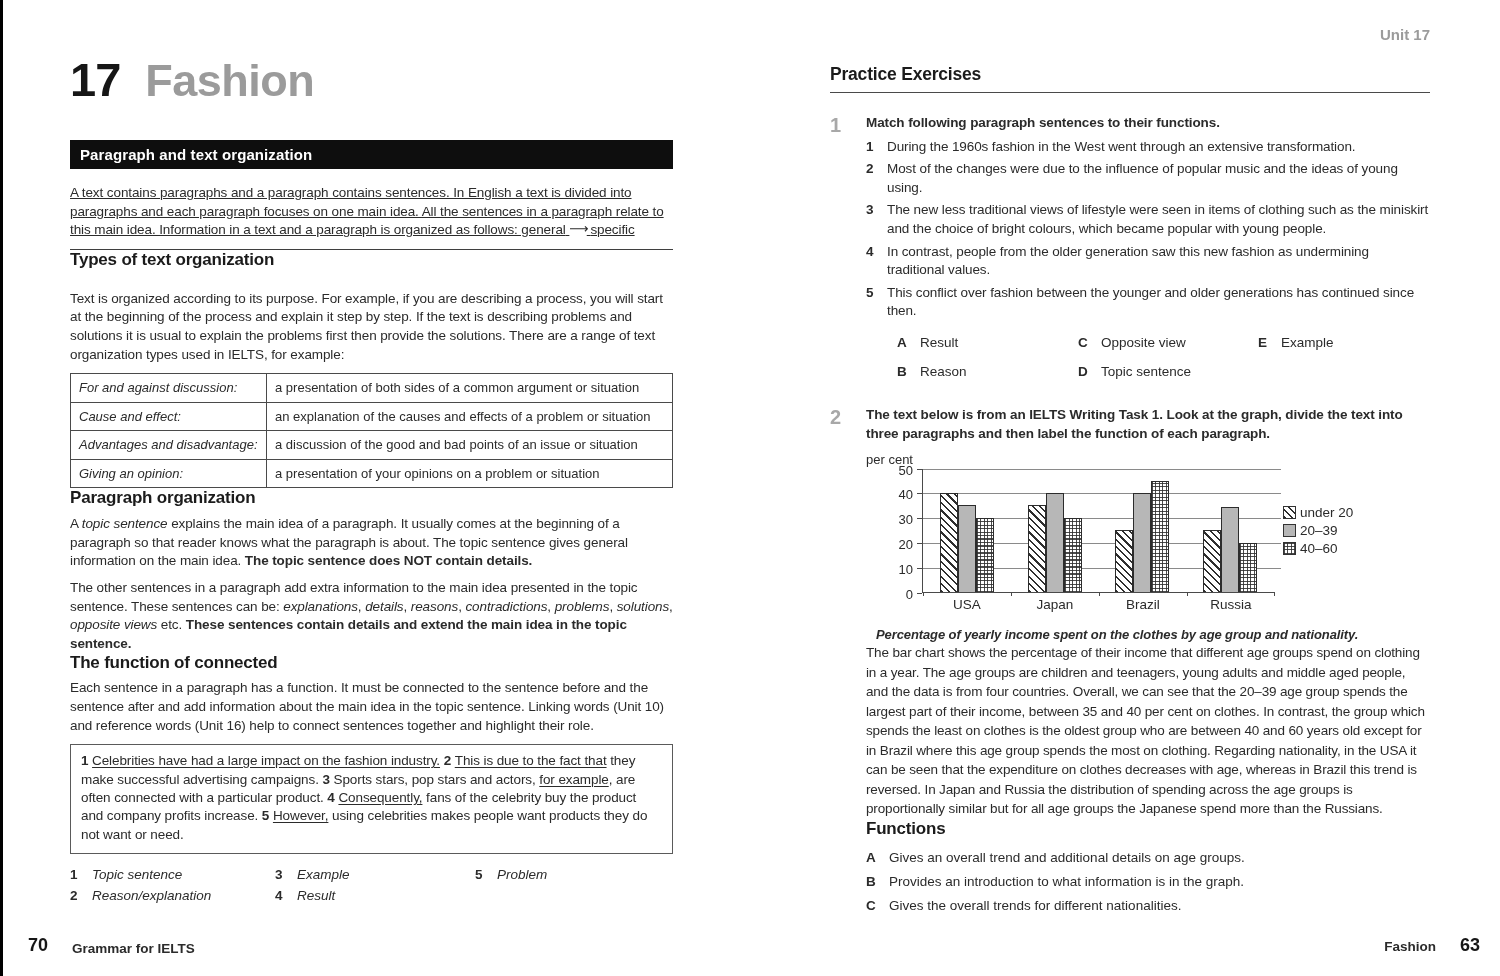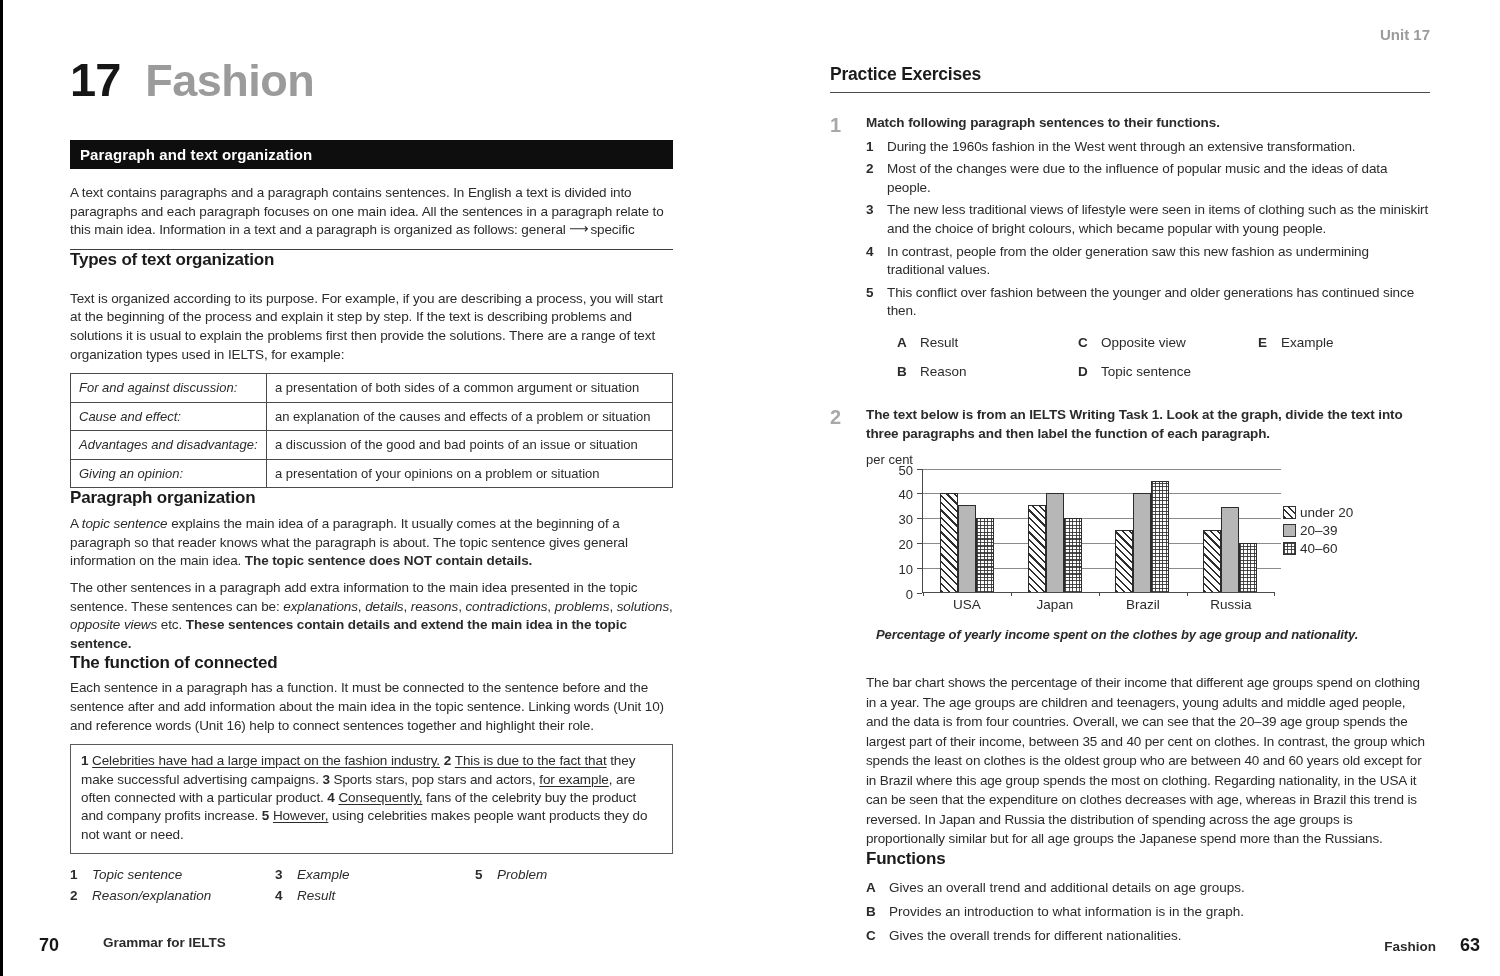--- a/index.html
+++ b/index.html
@@ -12,21 +12,21 @@
 
   p, .body-text { margin:0; font-size:13.5px; line-height:18.6px; letter-spacing:-0.1px; }
 
   
   .page-left { position:absolute; left:70px; top:0; width:603px; }
   .title-row { margin-top:52px; display:flex; align-items:baseline; }
   .unit-num { font-size:47px; font-weight:bold; color:#161616; letter-spacing:-1px; }
   .unit-name { font-size:45px; font-weight:bold; color:#9b9b9b; margin-left:25px; letter-spacing:-0.5px; }
   .banner { margin-top:33px; background:#0e0e0e; color:#fff; font-size:15px; font-weight:bold;
     height:29px; line-height:29px; padding-left:10px; letter-spacing:0.1px; }
-  .intro { margin-top:15px; }
+  .intro { margin-top:15px;text-decoration:underline; }
   .arrow { display:inline-block; transform:translateY(-1px); letter-spacing:-2px; }
   .rule { border:none; border-top:1px solid #3f3f3f; margin:9px 0 0 0; }
   h3.section { font-size:17px; font-weight:bold; color:#1b1b1b; margin:0; letter-spacing:-0.2px; }
   .h-types { margin-top:10px; }
   .p-types { margin-top:20px; }
   table.org { margin-top:9px; border-collapse:collapse; width:603px; }
   table.org td { border:1px solid #4a4a4a; font-size:13px; height:28.5px; padding:2px 8px; white-space:nowrap; }
   td.term { font-style:italic; width:196px; }
   td.def { padding-left:12px; }
   .h-paraorg { margin-top:22px; }
@@ -81,28 +81,28 @@
     background-image:repeating-linear-gradient(0deg,rgba(45,45,45,.85) 0 1px,rgba(0,0,0,0) 1px 3.5px),
                      repeating-linear-gradient(90deg,rgba(45,45,45,.85) 0 1px,rgba(0,0,0,0) 1px 3.5px); }
   .xtick { position:absolute; top:100%; width:1px; height:4px; background:#4a4a4a; }
   .legend { margin-left:9px; margin-top:36px; }
   .legend-item { display:flex; align-items:center; margin-bottom:3px; font-size:13.5px; }
   .swatch { width:13px; height:13px; border:1px solid #333; margin-right:4px; flex:none; }
   .xlabels { display:flex; margin-left:57px; margin-top:3px; }
   .xlabel { width:88px; text-align:center; font-size:13.5px; }
   .chart-caption { margin-top:15px; margin-left:10px; font-size:13px; font-weight:bold; font-style:italic; letter-spacing:-0.1px; }
 
-  .essay { margin-top:31px; font-size:13.5px; line-height:19.5px; letter-spacing:-0.15px; }
+  .essay { margin-top:1px; font-size:13.5px; line-height:19.5px; letter-spacing:-0.15px; }
   .h-functions { margin-top:14px; font-size:16px; }
   .func-list { margin-top:7px; }
   .func-item { display:flex; font-size:13.5px; line-height:24px; }
   .func-item .letter { font-weight:bold; width:23px; flex:none; }
 
   
-  .footer-left { position:absolute; left:39px; bottom:20px; display:flex; align-items:flex-start;gap:20px; }
+  .footer-left { position:absolute; left:28px; bottom:20px; display:flex; align-items:flex-end; }
   .footer-left .pgnum { font-size:18px; font-weight:bold; color:#161616; }
   .footer-left .book { font-size:13.5px; font-weight:bold; margin-left:24px; }
   .footer-right { position:absolute; right:20px; bottom:20px; display:flex; align-items:baseline; }
   .footer-right .chap { font-size:13.5px; font-weight:bold; }
   .footer-right .pgnum { font-size:18px; font-weight:bold; margin-left:24px; color:#161616; }
 </style>
 </head>
 <body>
 
 <div class="spread">
@@ -197,21 +197,21 @@
         <div class="ex-instruction">Match following paragraph sentences to their functions.</div>
         <div class="num-list">
 
             <div class="num-item">
               <span class="num">1</span>
               <span class="txt">During the 1960s fashion in the West went through an extensive transformation.</span>
             </div>
 
             <div class="num-item">
               <span class="num">2</span>
-              <span class="txt">Most of the changes were due to the influence of popular music and the ideas of data people.</span>
+              <span class="txt">Most of the changes were due to the influence of popular music and the ideas of young using.</span>
             </div>
 
             <div class="num-item">
               <span class="num">3</span>
               <span class="txt">The new less traditional views of lifestyle were seen in items of clothing such as the miniskirt and the choice of bright colours, which became popular with young people.</span>
             </div>
 
             <div class="num-item">
               <span class="num">4</span>
               <span class="txt">In contrast, people from the older generation saw this new fashion as undermining traditional values.</span>

